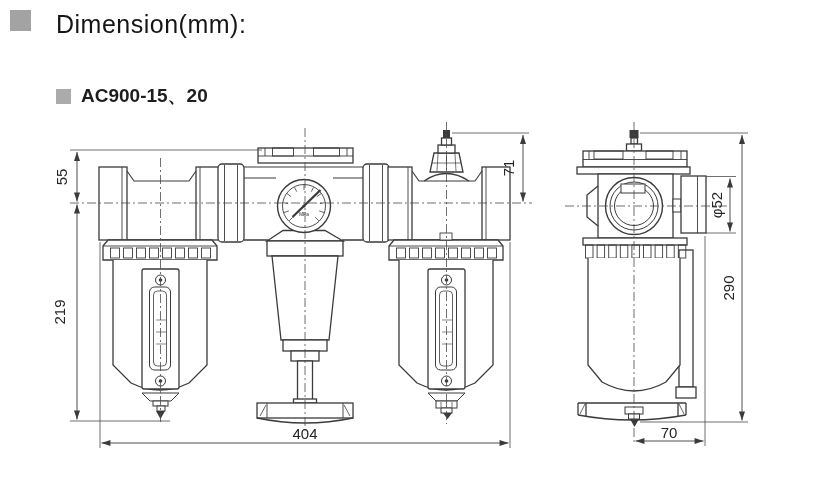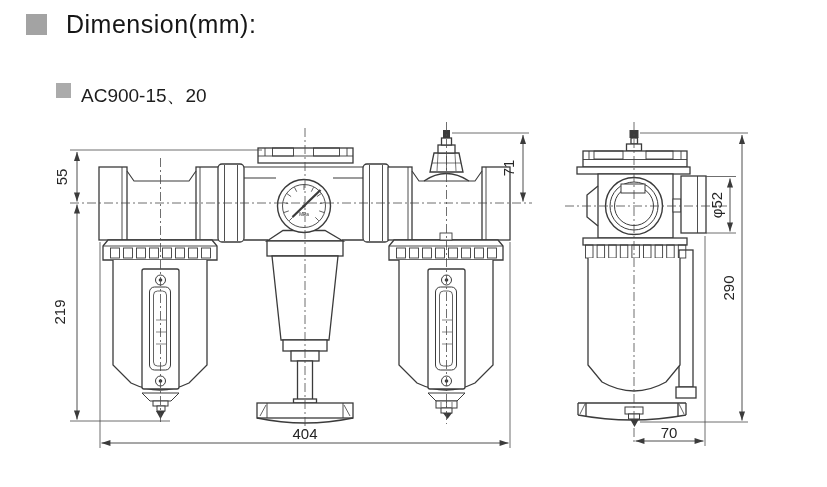--- a/index.html
+++ b/index.html
@@ -1,21 +1,21 @@
 <!DOCTYPE html>
 <html><head>
 <meta charset="utf-8">
 <style>
   html,body{margin:0;padding:0;background:#ffffff;}
   #page{position:relative;width:827px;height:487px;background:#fff;overflow:hidden;
         font-family:"Liberation Sans","DejaVu Sans",sans-serif;color:#1c1c1c;}
-  .title-row{position:absolute;left:26px;top:10px;display:flex;align-items:center;gap:19px;}
+  .title-row{position:absolute;left:10px;top:10px;display:flex;gap:25px;}
   .bullet-lg{width:21px;height:21px;background:#a3a3a3;display:inline-block;}
   .title-text{font-size:25px;letter-spacing:0.5px;color:#161616;}
-  .model-row{position:absolute;left:56px;top:83px;display:flex;align-items:flex-start;gap:10px;}
+  .model-row{position:absolute;left:56px;top:83px;display:flex;align-items:center;gap:10px;font-weight:bold;}
   .bullet-sm{width:15px;height:15px;background:#ababab;display:inline-block;}
   .model-text{font-size:19px;color:#1d1d1d;}
   svg{position:absolute;left:0;top:0;}
   svg text{font-family:"Liberation Sans","DejaVu Sans",sans-serif;fill:#262626;}
   .dim{font-size:15px;}
   .tiny{font-size:4.6px;}
 </style>
 </head>
 <body>
 

